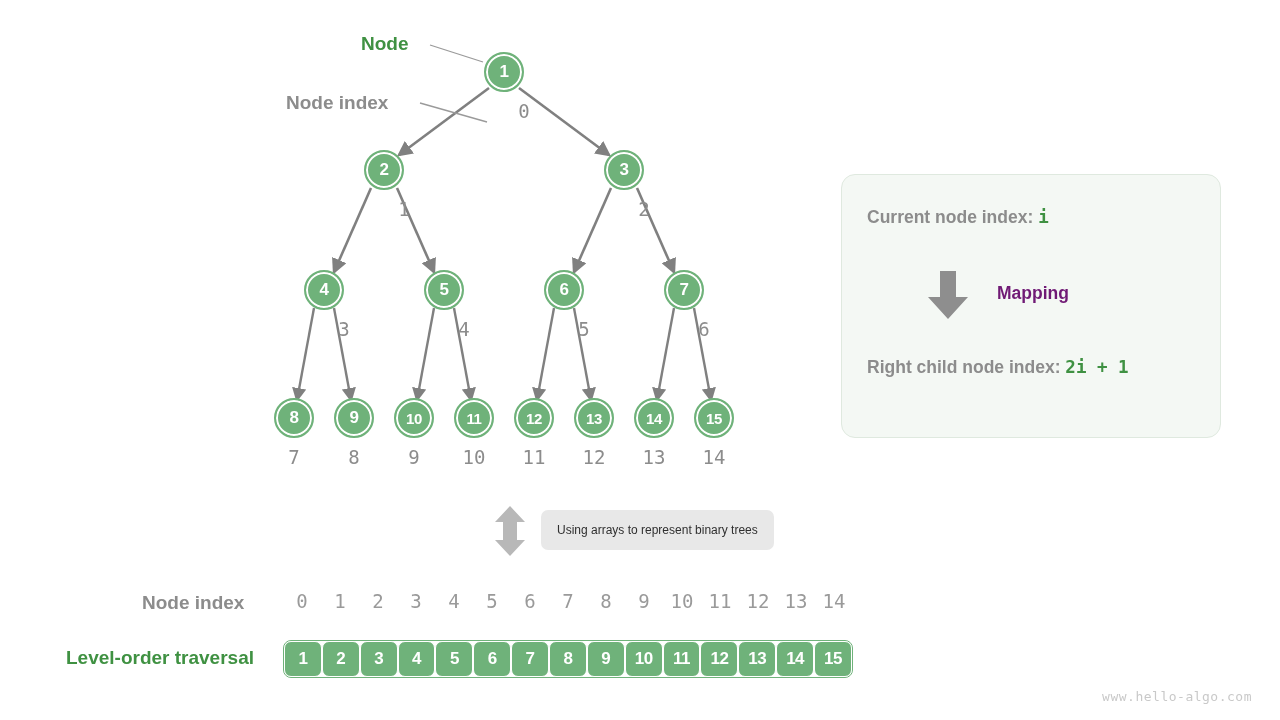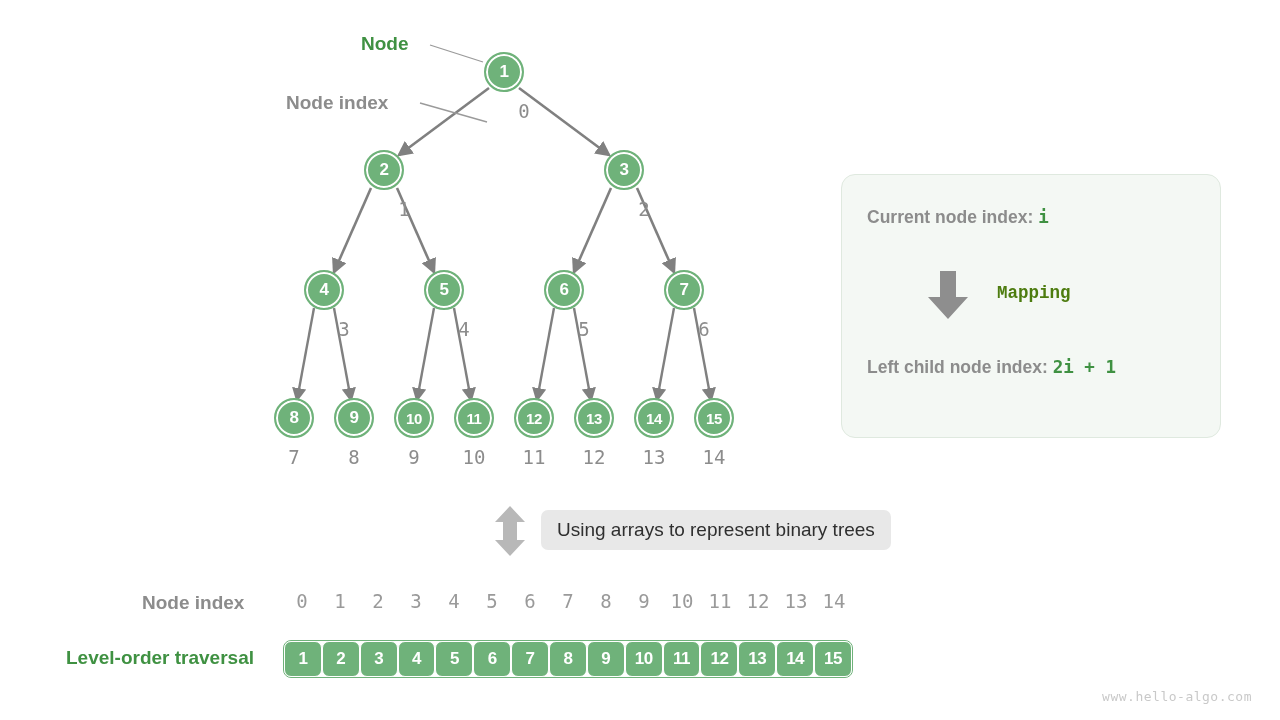--- a/index.html
+++ b/index.html
@@ -94,43 +94,43 @@
   .legend-line .lbl { font-weight: 700; text-align: right; }
   #legend-l1 { left: 25px; top: 32px; }
   #legend-l2 { left: 25px; top: 182px; }
   #legend-l3 { left: 25px; top: 219px; }
   #mapping-word {
     position: absolute;
     left: 155px;
     top: 108px;
     font-size: 17.5px;
     font-weight: 700;
-    color: #4d7c0f;
-    font-family: Liberation Mono, monospace;
+    color: #701a75;
+    font-family: Liberation Sans, sans-serif;
   }
   #map-arrow {
     position: absolute;
     left: 82px;
     top: 94px;
     width: 48px;
     height: 52px;
   }
 
   
   #banner {
     position: absolute;
     left: 541px;
     top: 510px;
     height: 40px;
     padding: 8px 16px;
     background: #e8e8e8;
     border-radius: 7px;
     display: flex;
     align-items: center;
-    font-size: 19px;
+    font-size: 12px;
     color: #2f2f2f;
     box-sizing: border-box;
     font-family: "Liberation Sans", sans-serif;
   }
   #updown-arrow {
     position: absolute;
     left: 492px;
     top: 505px;
     width: 36px;
     height: 52px;
@@ -281,21 +281,21 @@
     <div class="legend-line" id="legend-l1">
       <span class="lbl">Current node index</span><span>: </span><span class="val">i</span>
     </div>
 
     <svg id="map-arrow" viewBox="0 0 48 52">
       <path d="M16,2 H32 V28 H44 L24,50 L4,28 H16 Z" fill="#8e8e8e"></path>
     </svg>
     <div id="mapping-word">Mapping</div>
 
     <div class="legend-line" id="legend-l2">
-      <span class="lbl">Left child node index</span><span>: </span><span class="val">2i + 1</span>
+      <span class="lbl">Right child node index</span><span>: </span><span class="val">2i + 1</span>
     </div>
   </div>
 
   <svg id="updown-arrow" viewBox="0 0 36 52">
     <path d="M18,1 L33,17 H25 V35 H33 L18,51 L3,35 H11 V17 H3 Z" fill="#b8b8b8"></path>
   </svg>
   <div id="banner">
     <span>Using arrays to represent binary trees</span>
   </div>
 

